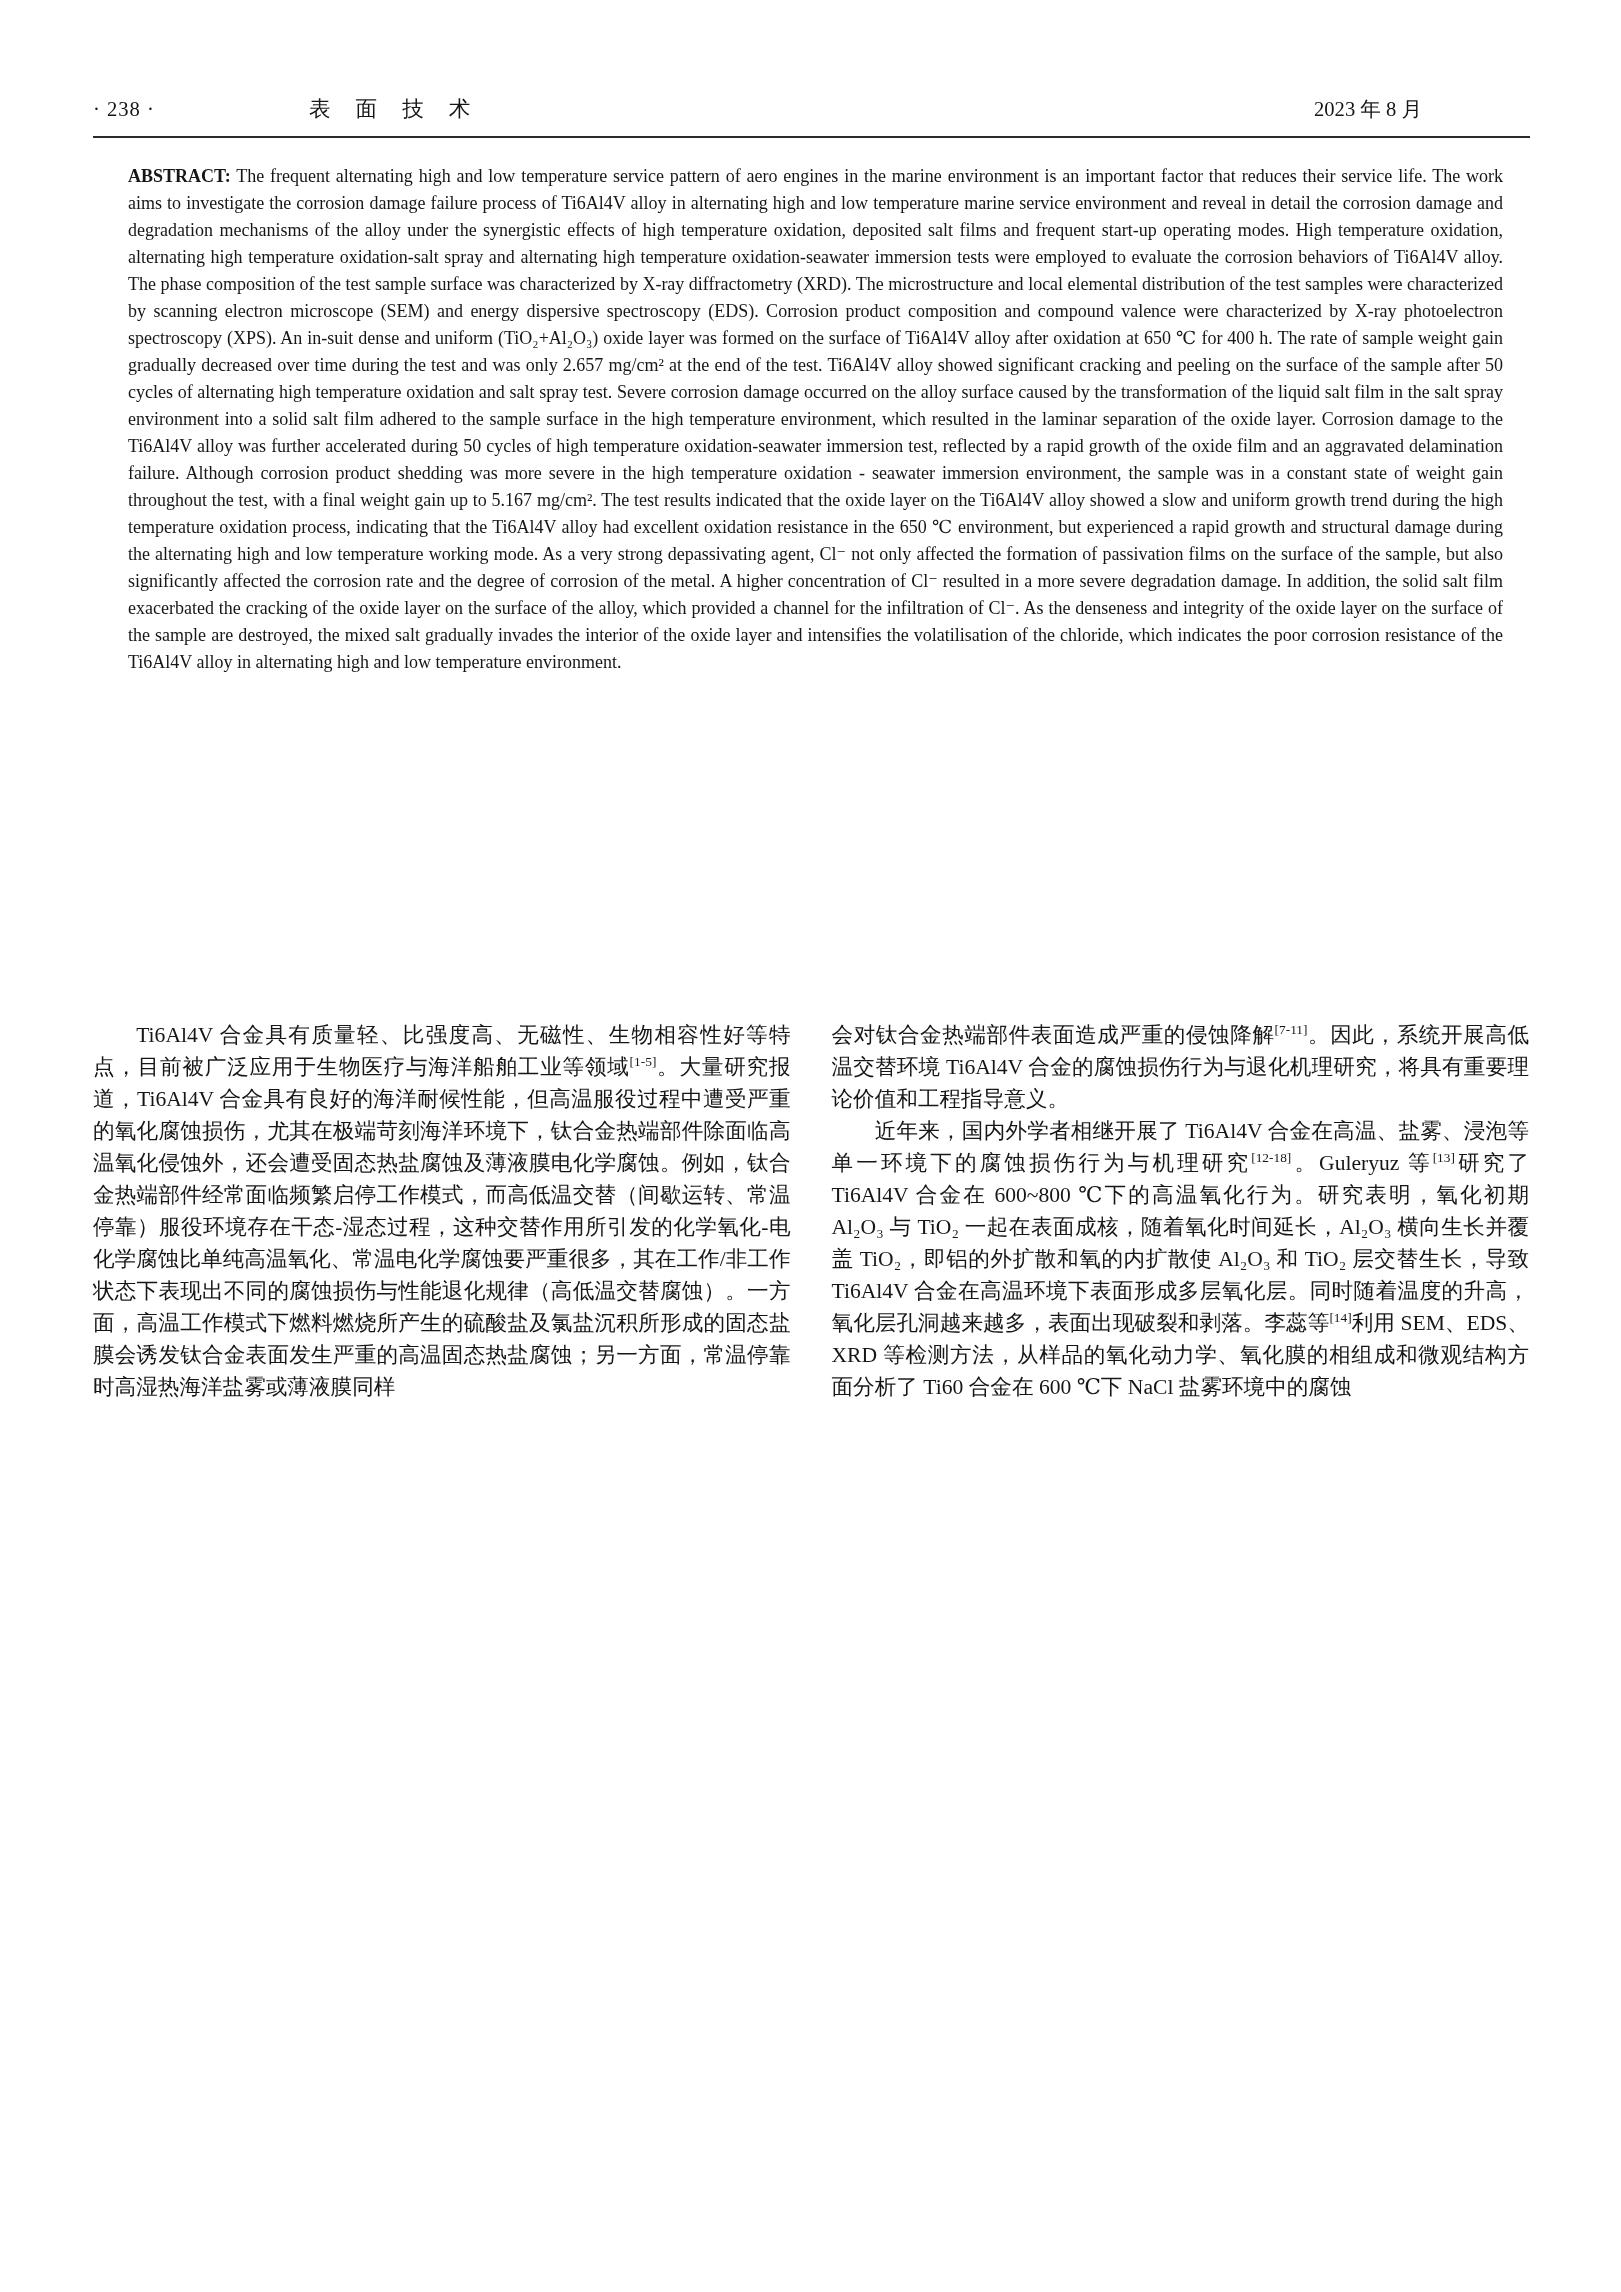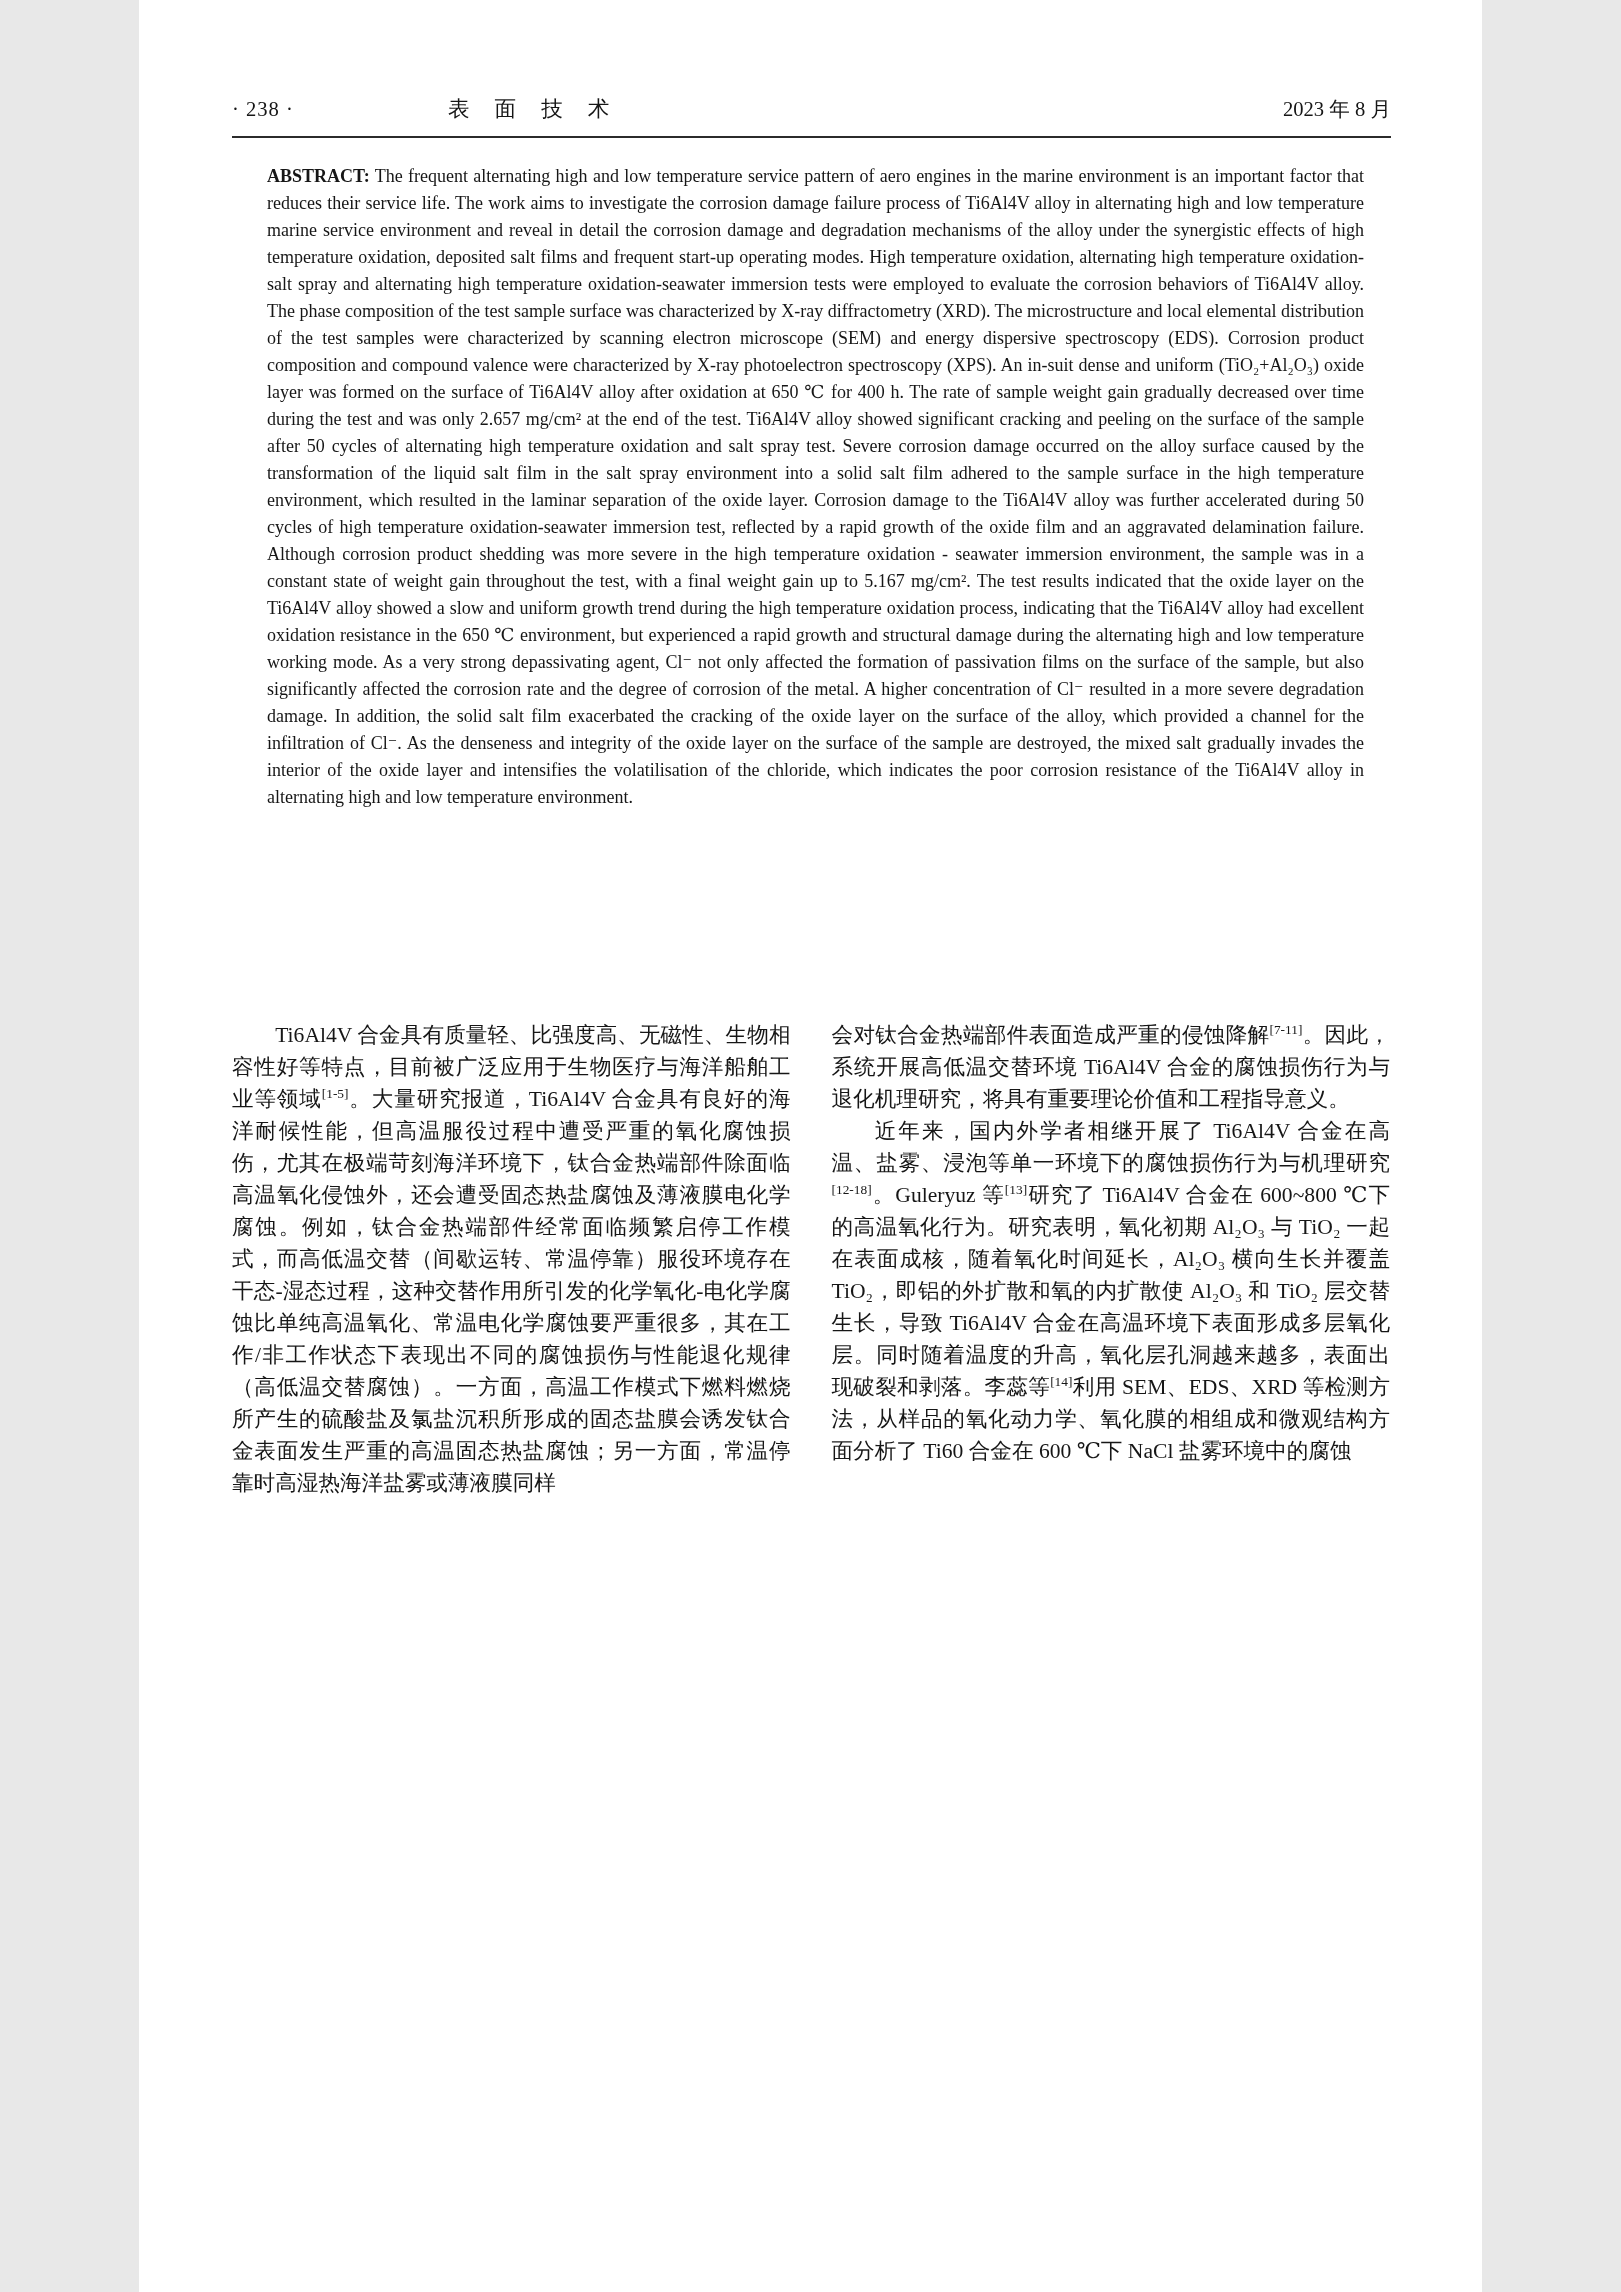--- a/index.html
+++ b/index.html
@@ -2,21 +2,21 @@
 <html><head>
 <meta charset="utf-8">
 <style>
   html, body {
     margin: 0;
     padding: 0;
     background: #e8e8e8;
   }
   .page {
     position: relative;
-    width: 1343px;
+    width: 1621px;
     height: 2293px;
     margin: 0 auto;
     background: #ffffff;
     color: #161616;
     font-family: "Liberation Serif", "DejaVu Serif", serif;
     overflow: hidden;
     box-sizing: border-box;
   }
   
   .running-head {
@@ -37,21 +37,21 @@
     letter-spacing: 1px;
   }
   .running-head .journal {
     flex: 1;
     text-align: left;
     font-size: 21.6px;
     letter-spacing: 9.8px;
   }
   .running-head .issue {
     width: 216px;
-    text-align: right;
+    text-align: left;
   }
   
   .abstract-block {
     position: absolute;
     top: 163px;
     left: 120px;
     right: 118px;
     font-size: 18px;
     line-height: 27px;
     text-align: justify;

